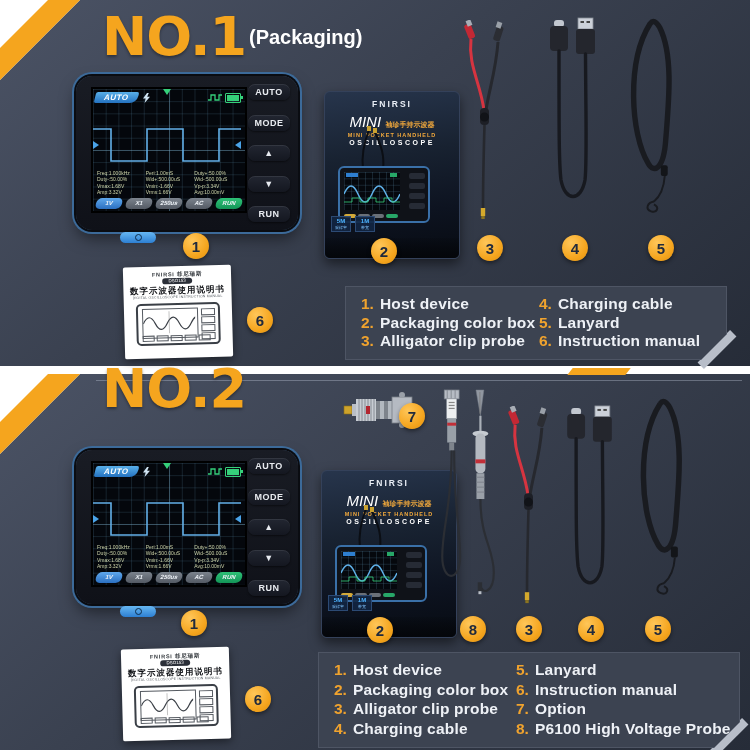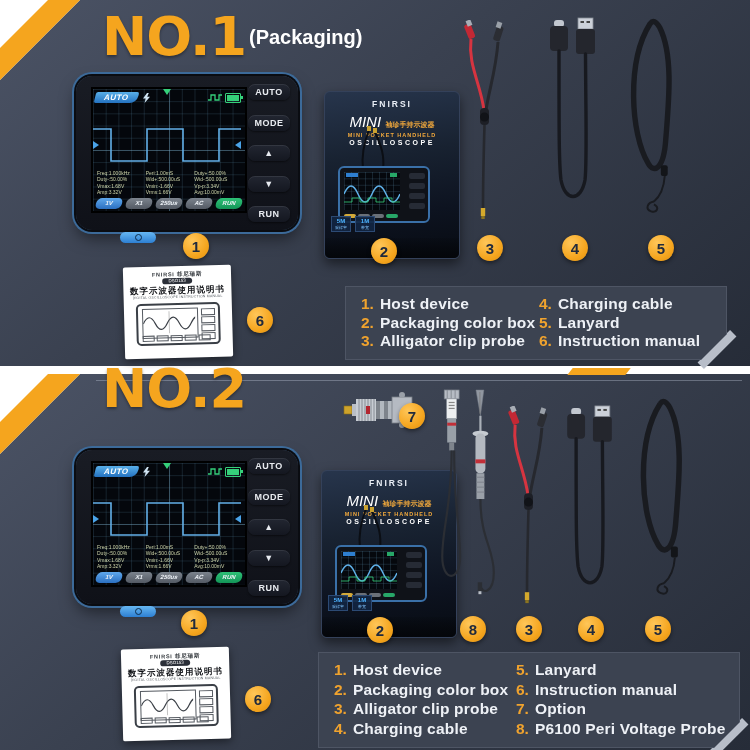--- a/index.html
+++ b/index.html
@@ -597,18 +597,18 @@
         <div class="lg-row">
           <span class="lg-num">6.</span>
           <span class="lg-label">Instruction manual</span>
         </div>
         <div class="lg-row">
           <span class="lg-num">7.</span>
           <span class="lg-label">Option</span>
         </div>
         <div class="lg-row">
           <span class="lg-num">8.</span>
-          <span class="lg-label">P6100 Peri Voltage Probe</span>
+          <span class="lg-label">P6100 High Voltage Probe</span>
         </div>
       </div>
   </div>
 
 </div>
 
 </body></html>

